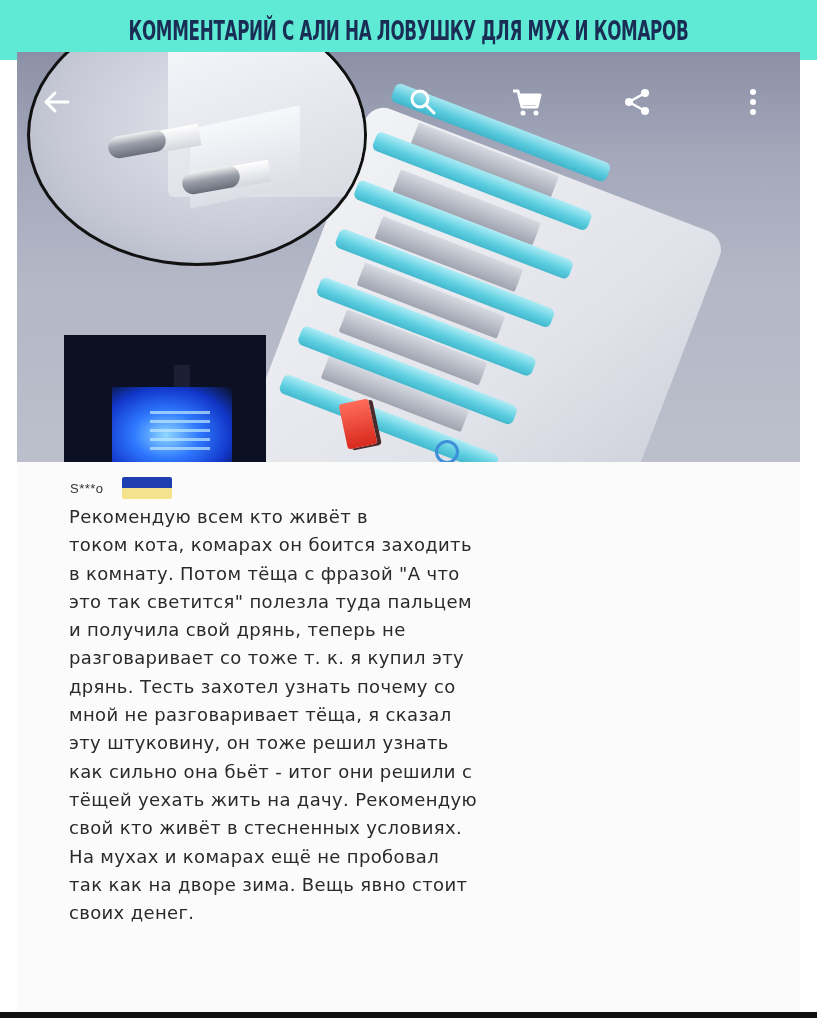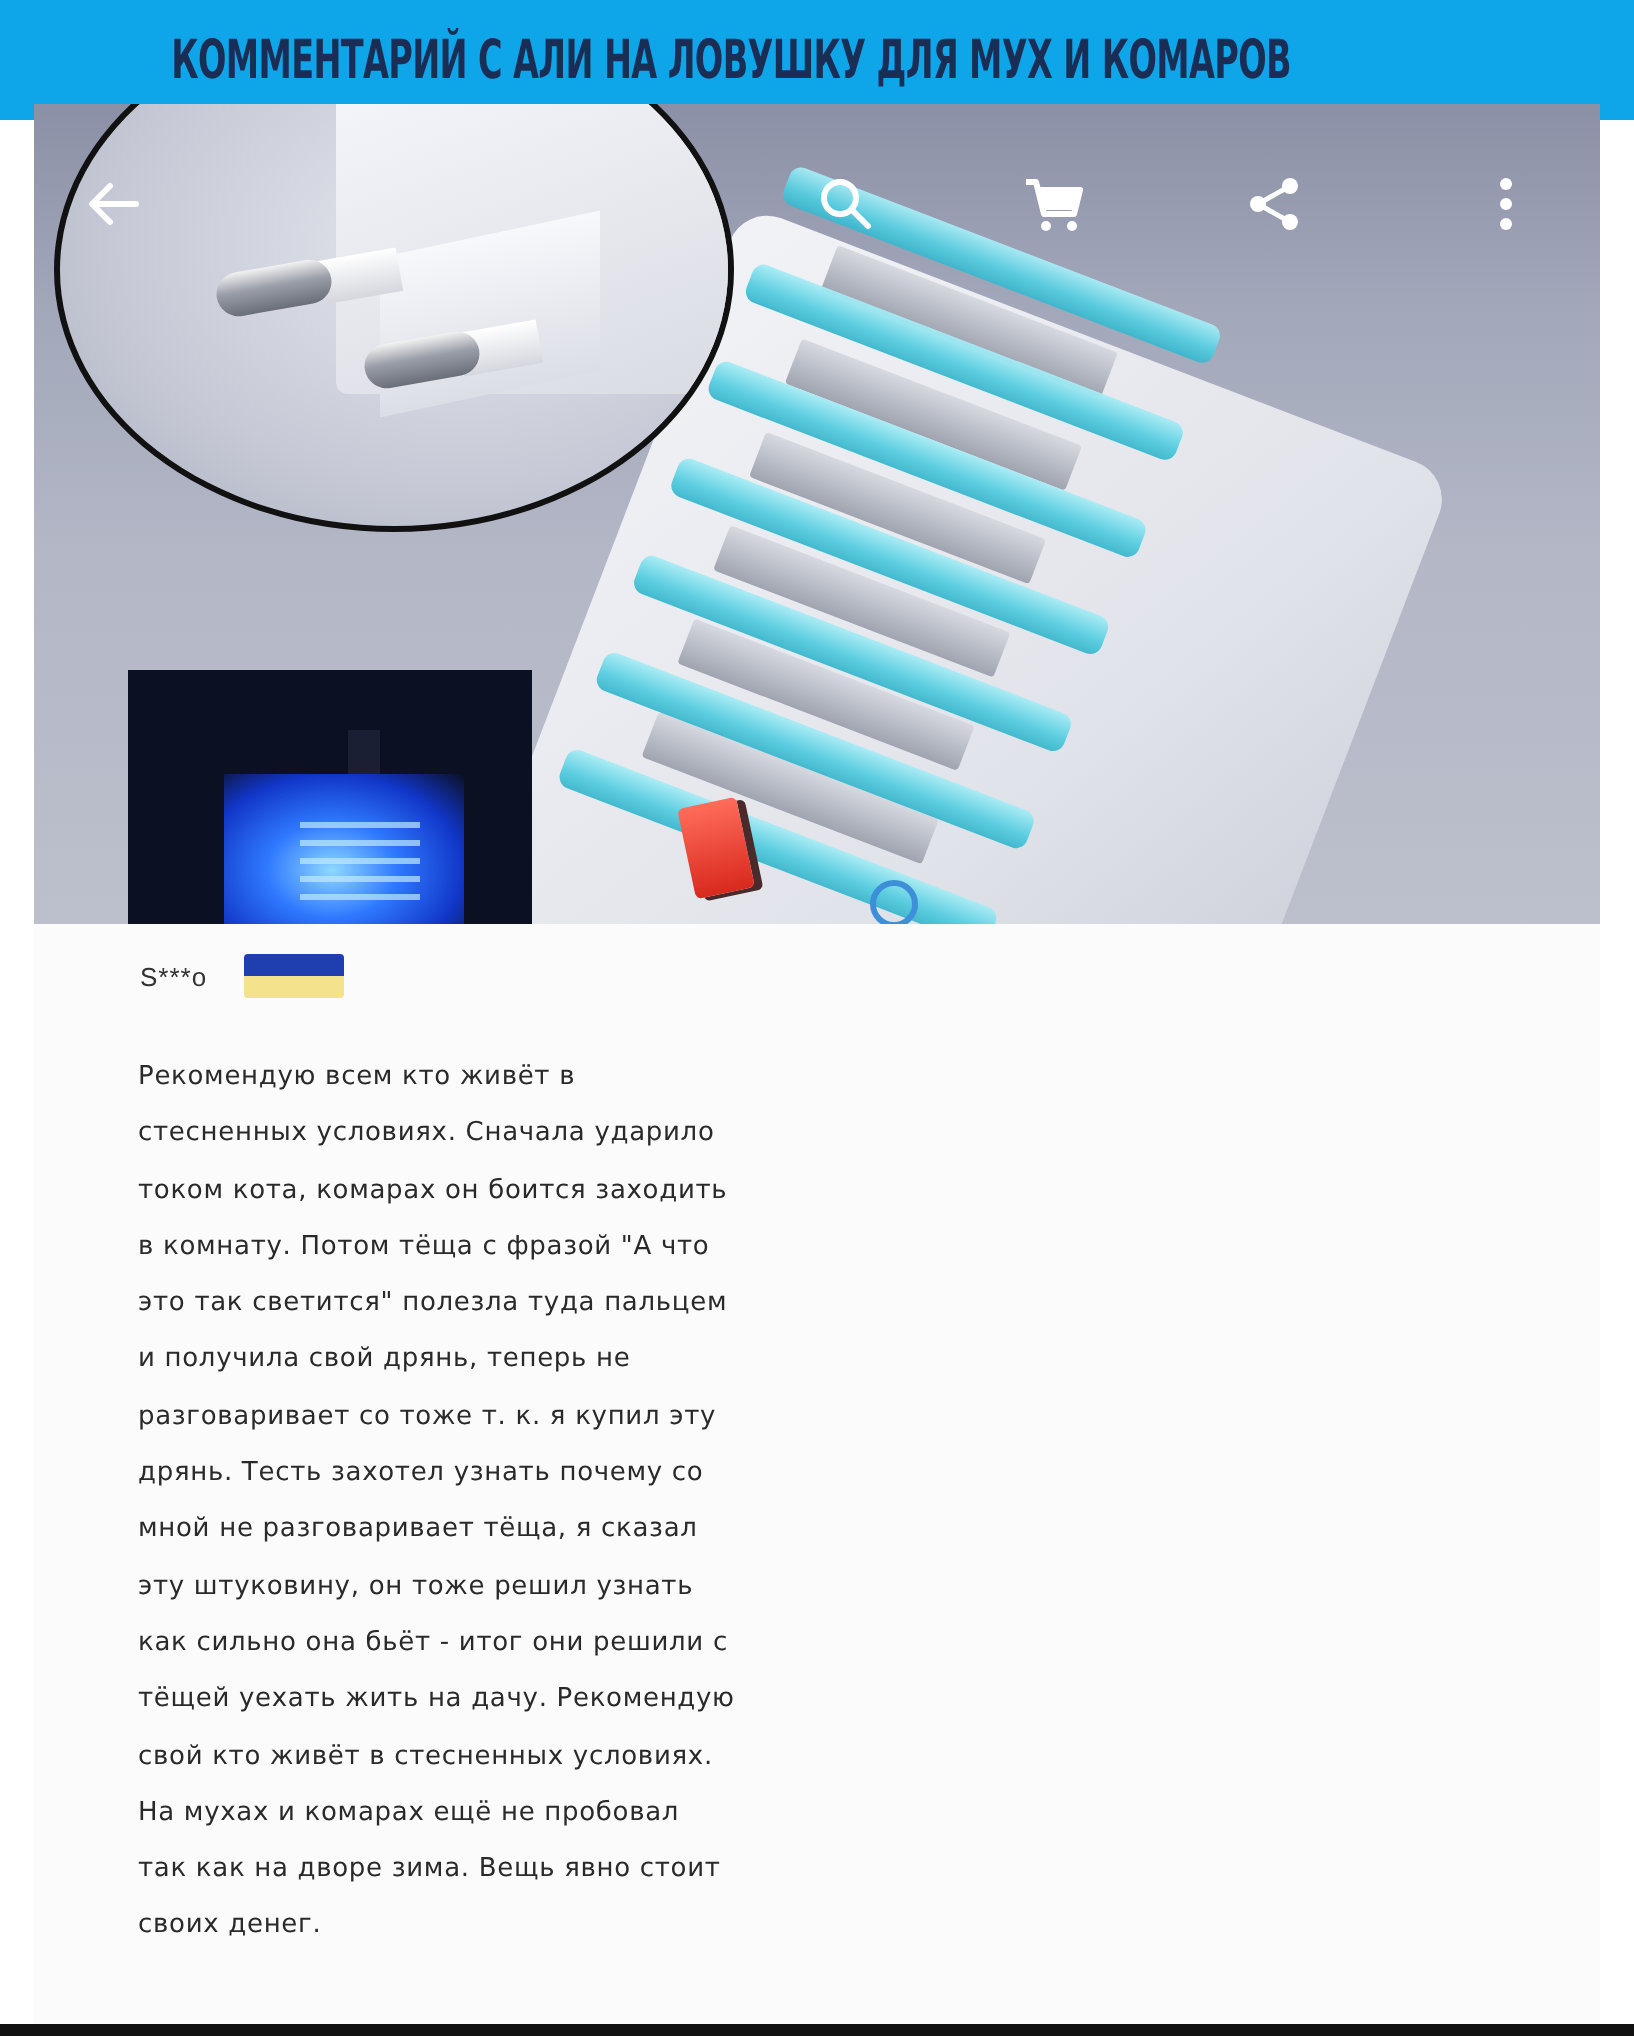--- a/index.html
+++ b/index.html
@@ -1,22 +1,22 @@
 <!DOCTYPE html>
 <html><head>
   <meta charset="utf-8">
   <style>
     * { margin: 0; padding: 0; box-sizing: border-box; }
     html, body { width: 817px; height: 1018px; background: #ffffff; overflow: hidden; }
     body { position: relative; font-family: "Liberation Sans", sans-serif; }
 
     .meme-title {
       position: absolute; left: 0; top: 0; width: 817px; height: 60px;
-      display: flex; align-items: center; justify-content: flex-end;
-      background: #0ea5e9;
+      display: flex; align-items: center; justify-content: center;
+      background: #5eead4;
     }
     .meme-title span {
       font-family: "DejaVu Sans", sans-serif;
       font-weight: bold; font-size: 27px; color: #1a2d54;
       transform: scaleX(0.62); transform-origin: center;
       white-space: nowrap; letter-spacing: -0.5px;
     }
 
     .frame {
       position: absolute; left: 17px; top: 52px; width: 783px; height: 960px;
@@ -116,23 +116,23 @@
     .reviewer-row { position: absolute; left: 53px; top: 15px; display: flex; align-items: center; }
     .reviewer-name { font-size: 13px; color: #333; letter-spacing: 0.5px; }
     .flag {
       margin-left: 18px; width: 50px; height: 22px; display: flex; flex-direction: column;
       border-radius: 2px; overflow: hidden;
     }
     .flag .blue { height: 50%; background: #1f3fb0; }
     .flag .yellow { height: 50%; background: #f4e28c; }
 
     .review-text {
-      position: absolute; left: 52px; top: 63px; width: 580px;
+      position: absolute; left: 52px; top: 41px; width: 580px;
       font-family: "DejaVu Sans", sans-serif;
-      font-size: 13px; line-height: 28.3px; color: #2a2a2a;
+      font-size: 18px; line-height: 28.3px; color: #2a2a2a;
       letter-spacing: 0.35px;
     }
     .review-text div { white-space: nowrap; }
 
     .bottom-bar {
       position: absolute; left: 0; top: 1012px; width: 817px; height: 6px; background: #111;
     }
   </style>
 </head>
 <body>
@@ -223,21 +223,20 @@
     <div class="reviewer-row">
       <span class="reviewer-name">S***o</span>
       <div class="flag">
         <div class="blue"></div>
         <div class="yellow"></div>
       </div>
     </div>
 
     <div class="review-text">
       <div>Рекомендую всем кто живёт в</div>
-      <div>стесненных условиях. Сначала ударило</div>
       <div>током кота, комарах он боится заходить</div>
       <div>в комнату. Потом тёща с фразой "А что</div>
       <div>это так светится" полезла туда пальцем</div>
       <div>и получила свой дрянь, теперь не</div>
       <div>разговаривает со тоже т. к. я купил эту</div>
       <div>дрянь. Тесть захотел узнать почему со</div>
       <div>мной не разговаривает тёща, я сказал</div>
       <div>эту штуковину, он тоже решил узнать</div>
       <div>как сильно она бьёт - итог они решили с</div>
       <div>тёщей уехать жить на дачу. Рекомендую</div>

